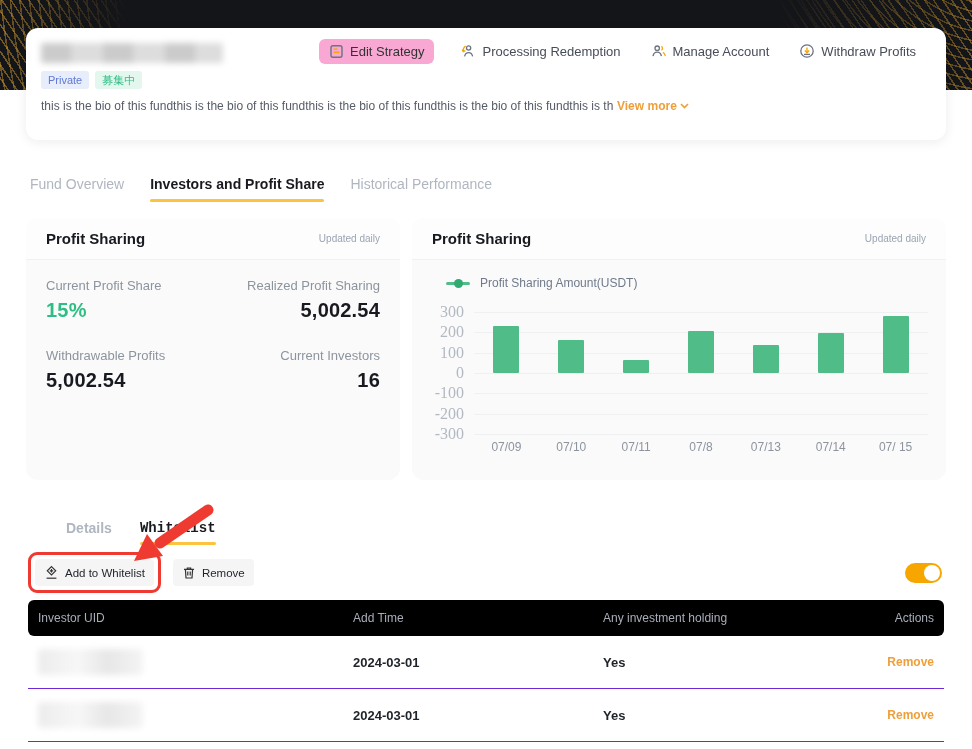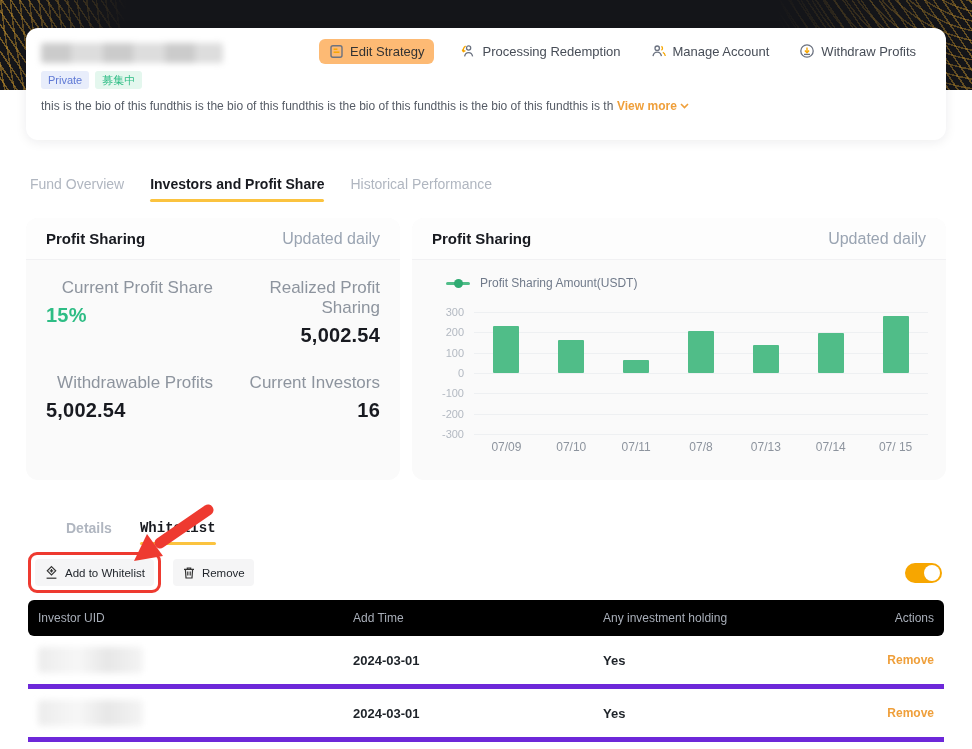--- a/index.html
+++ b/index.html
@@ -29,50 +29,50 @@
   .badge{font-size:11px;line-height:16px;padding:1px 7px;border-radius:3px;font-weight:500;}
   .badge.private{background:#e8edfb;color:#5e78d5;}
   .badge.recruiting{background:#e4f7ee;color:var(--green);}
   .bio-row{position:absolute;left:15px;top:71px;right:15px;display:flex;align-items:center;
     font-size:12px;color:#565c66;white-space:nowrap;}
   .bio-text{display:inline-block;max-width:572px;overflow:hidden;}
   .view-more{color:var(--link);font-weight:700;margin-left:4px;cursor:pointer;display:inline-flex;align-items:center;gap:3px;}
   .header-actions{position:absolute;right:26px;top:8px;display:flex;align-items:center;gap:22px;height:30px;}
   .action-btn{display:inline-flex;align-items:center;gap:6px;font-size:13px;color:var(--mid);
     font-weight:500;cursor:pointer;background:transparent;border:none;padding:5px 4px;}
-  .action-btn.pill{background:#fdba74;border-radius:6px;padding:5px 10px;color:#333;}
+  .action-btn.pill{background:#f9a8d4;border-radius:6px;padding:5px 10px;color:#333;}
   
   .main-tabs{position:absolute;left:30px;top:176px;display:flex;gap:26px;font-size:14px;}
   .mtab{cursor:pointer;color:var(--lite);font-weight:500;position:relative;padding-bottom:10px;}
   .mtab.active{color:var(--dark);font-weight:700;}
   .mtab.active::after{content:"";position:absolute;left:0;right:0;bottom:0;height:3px;
     background:var(--underline);border-radius:2px;}
   
   .card{position:absolute;top:218px;background:#fafafa;border-radius:12px;height:262px;}
   .card.stats-card{left:26px;width:374px;}
   .card.chart-card{left:412px;width:534px;}
   .card-head{display:flex;justify-content:space-between;align-items:center;height:42px;
     padding:0 20px;background:#fdfdfd;border-bottom:1px solid #f1f1f3;border-radius:12px 12px 0 0;}
   .card-title{font-size:15px;font-weight:700;color:var(--dark);}
-  .card-updated{font-size:16px;color:#9aa4b2;padding-left:18px;}
+  .card-updated{font-size:10px;color:#9aa4b2;padding-left:18px;}
   .stats{position:absolute;top:60px;left:20px;right:20px;display:grid;
     grid-template-columns:1fr 1fr;row-gap:26px;}
-  .stat .s-label{font-size:17px;color:var(--lab);margin-bottom:6px;text-align:right;}
+  .stat .s-label{font-size:13px;color:var(--lab);margin-bottom:6px;}
   .stat .s-value{font-size:20px;font-weight:700;color:var(--dark);letter-spacing:.2px;}
   .stat.right{text-align:right;}
   .stat .s-value.green{color:var(--green);}
   
   .legend{position:absolute;left:34px;top:58px;display:flex;align-items:center;gap:10px;
     font-size:12px;color:#707a8a;}
   .legend-marker{position:relative;width:24px;height:3px;background:var(--bar);border-radius:2px;}
   .legend-marker::after{content:"";position:absolute;left:8px;top:-3px;width:9px;height:9px;
     border-radius:50%;background:#2fab72;}
   .plot-wrap{position:absolute;left:20px;right:18px;top:94px;height:150px;}
   .ylabels{position:absolute;left:0;top:0;width:32px;height:122px;}
-  .ylabel{position:absolute;right:0;transform:translateY(-50%);font-size:11px;color:#b3b9c2;}
+  .ylabel{position:absolute;right:0;transform:translateY(-50%);font-size:16px;color:#b3b9c2;font-family:Liberation Serif, serif;}
   .plot{position:absolute;left:42px;right:0;top:0;height:122px;}
   .gridline{position:absolute;left:0;right:0;height:1px;background:#eef0f2;}
   .bars{position:absolute;inset:0;display:flex;}
   .slot{flex:1;position:relative;}
   .bar{position:absolute;left:50%;transform:translateX(-50%);width:26px;background:var(--bar);
     border-radius:1px;}
   .xlabels{position:absolute;left:42px;right:0;top:128px;display:flex;}
   .xlabel{flex:1;text-align:center;font-size:12px;color:#8d949e;}
   
   .sub-tabs{position:absolute;left:30px;top:520px;display:flex;gap:28px;font-size:14px;margin-left:36px;}
@@ -90,21 +90,21 @@
   .toggle{margin-left:auto;width:37px;height:20px;border-radius:10px;background:var(--accent);
     position:relative;cursor:pointer;}
   .toggle .knob{position:absolute;right:2px;top:2px;width:16px;height:16px;border-radius:50%;background:#fff;}
   .annotation-arrow{position:absolute;left:126px;top:504px;pointer-events:none;}
   
   .table{position:absolute;left:28px;right:28px;top:600px;}
   .thead{display:grid;grid-template-columns:315px 250px 1fr 90px;align-items:center;height:36px;
     background:#000000;border-radius:6px;padding:0 10px;font-size:12px;color:#a8aeb8;}
   .thead .th.actions{text-align:right;}
   .trow{display:grid;grid-template-columns:315px 250px 1fr 90px;align-items:center;height:53px;
-    padding:0 10px;border-bottom:5px solid #6d28d9;font-size:13px;font-weight:700;color:#1e2329;}
+    padding:0 10px;border-bottom:1px solid #6d28d9;font-size:13px;font-weight:700;color:#1e2329;}
   .uid-blur{width:105px;height:26px;border-radius:4px;
     background:linear-gradient(90deg,#ececec,#f7f7f7 38%,#e7e7e7 66%,#f4f4f4);filter:blur(3px);}
   .remove-link{color:var(--link);font-size:12px;font-weight:700;cursor:pointer;display:block;text-align:right;}
   .icon{display:inline-flex;flex:none;}
 </style>
 </head>
 <body>
 
 <div class="banner"></div>
 

